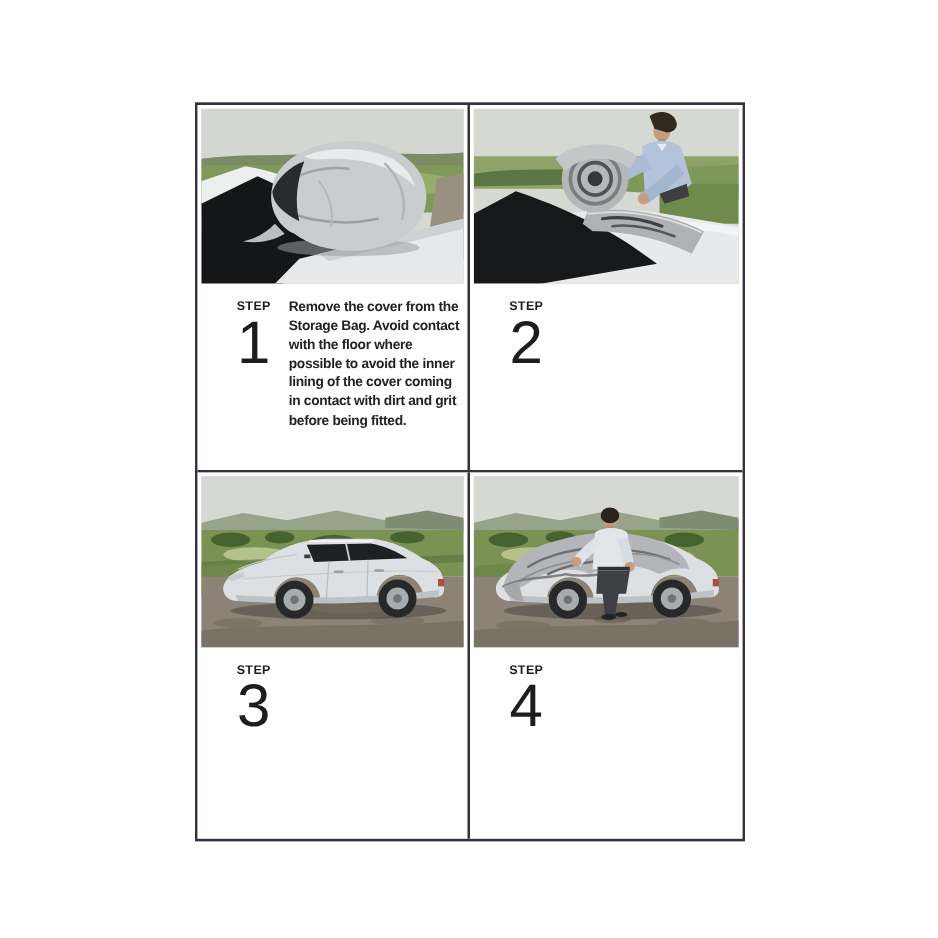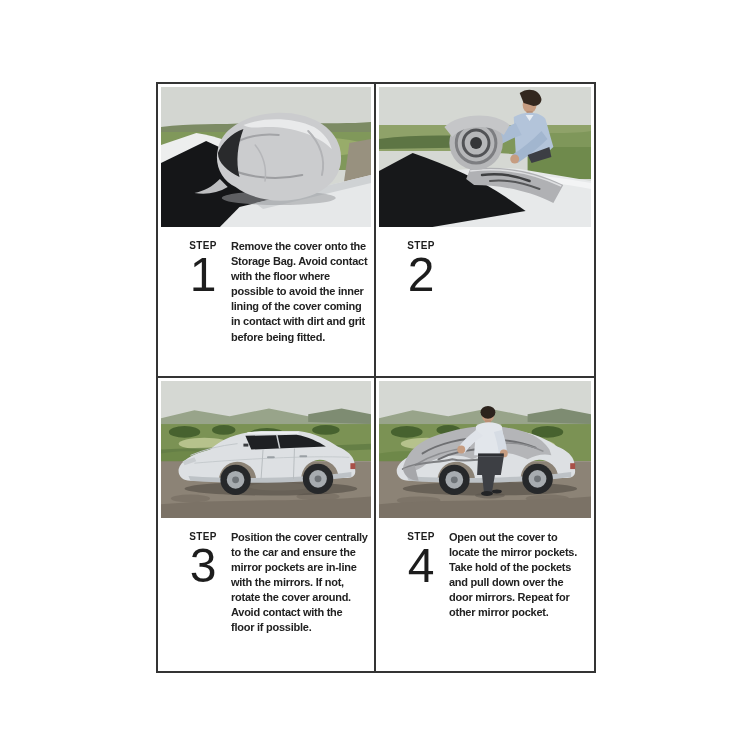--- a/index.html
+++ b/index.html
@@ -50,21 +50,21 @@
           <path d="M96,58 C104,68 108,80 106,94" stroke="#b5b6b9" stroke-width="1.5" fill="none" stroke-linecap="round"></path>
           <path d="M58,66 C62,56 72,46 84,42 C78,58 76,74 80,90 C68,84 58,76 58,66 Z" fill="#292a2c"></path>
           <path d="M60,92 C52,100 44,104 34,106 C46,108 58,106 68,100 Z" fill="#bdbec0"></path>
         </svg>
       </div>
       <div class="steptext">
         <div class="stepcol">
           <div class="steplabel">STEP</div>
           <div class="stepnum">1</div>
         </div>
-        <div class="stepbody">Remove the cover onto the
+        <div class="stepbody">Remove the cover from the
 Storage Bag. Avoid contact
 with the floor where
 possible to avoid the inner
 lining of the cover coming
 in contact with dirt and grit
 before being fitted.</div>
       </div>
     </div>
 
     <div class="cell div-b">
@@ -150,27 +150,20 @@
           <circle cx="160" cy="100" r="15.5" fill="#26282a"></circle>
           <circle cx="160" cy="100" r="9" fill="#a7acb0"></circle>
           <circle cx="160" cy="100" r="3.5" fill="#6f7478"></circle>
         </svg>
       </div>
       <div class="steptext">
         <div class="stepcol">
           <div class="steplabel">STEP</div>
           <div class="stepnum">3</div>
         </div>
-        <div class="stepbody">Position the cover centrally
-to the car and ensure the
-mirror pockets are in-line
-with the mirrors. If not,
-rotate the cover around.
-Avoid contact with the
-floor if possible.</div>
       </div>
     </div>
 
     <div class="cell">
       <div class="photo short" aria-label="Man pulling the grey cover down over the middle of the car to locate the mirror pockets">
         <svg viewBox="0 0 214 140" preserveAspectRatio="none">
           <rect x="0" y="0" width="214" height="46" fill="#d5d8d3"></rect>
           <path d="M0,38 L34,30 L70,36 L110,28 L150,36 L184,30 L214,36 L214,46 L0,46 Z" fill="#98a48a"></path>
           <path d="M150,34 L184,28 L214,34 L214,44 L150,42 Z" fill="#7e8c72"></path>
           <rect x="0" y="44" width="214" height="38" fill="#7b9254"></rect>
@@ -217,23 +210,17 @@
           <path d="M100,77 L126,77 L123,96 L117,96 L114,114 L106,114 L104,96 L99,96 Z" fill="#3d3f44"></path>
           <ellipse cx="109" cy="115" rx="6" ry="2.5" fill="#232426"></ellipse>
           <ellipse cx="119" cy="113" rx="5" ry="2" fill="#232426"></ellipse>
         </svg>
       </div>
       <div class="steptext">
         <div class="stepcol">
           <div class="steplabel">STEP</div>
           <div class="stepnum">4</div>
         </div>
-        <div class="stepbody">Open out the cover to
-locate the mirror pockets.
-Take hold of the pockets
-and pull down over the
-door mirrors. Repeat for
-other mirror pocket.</div>
       </div>
     </div>
 
   </div>
 </div>
 
 </body></html>

